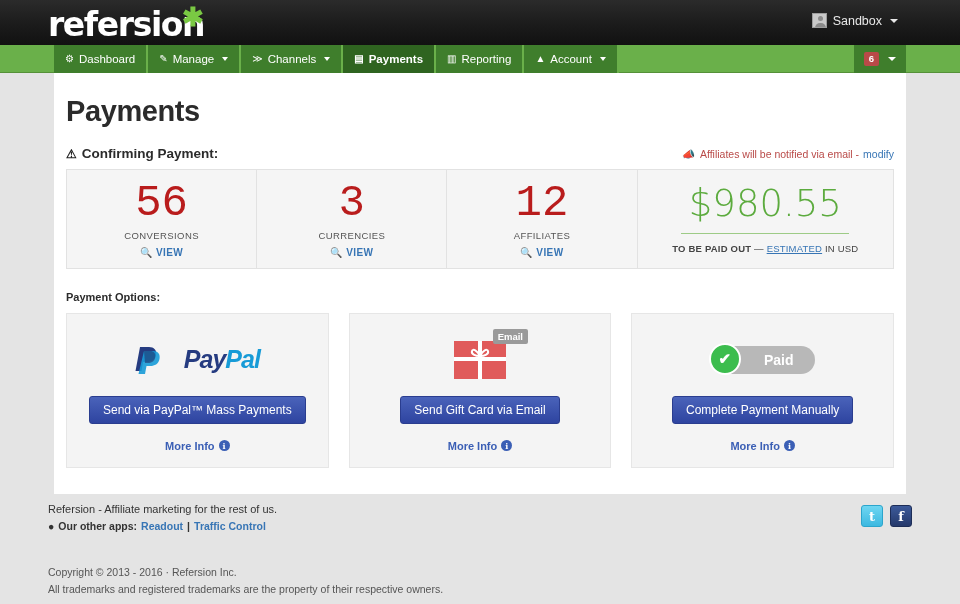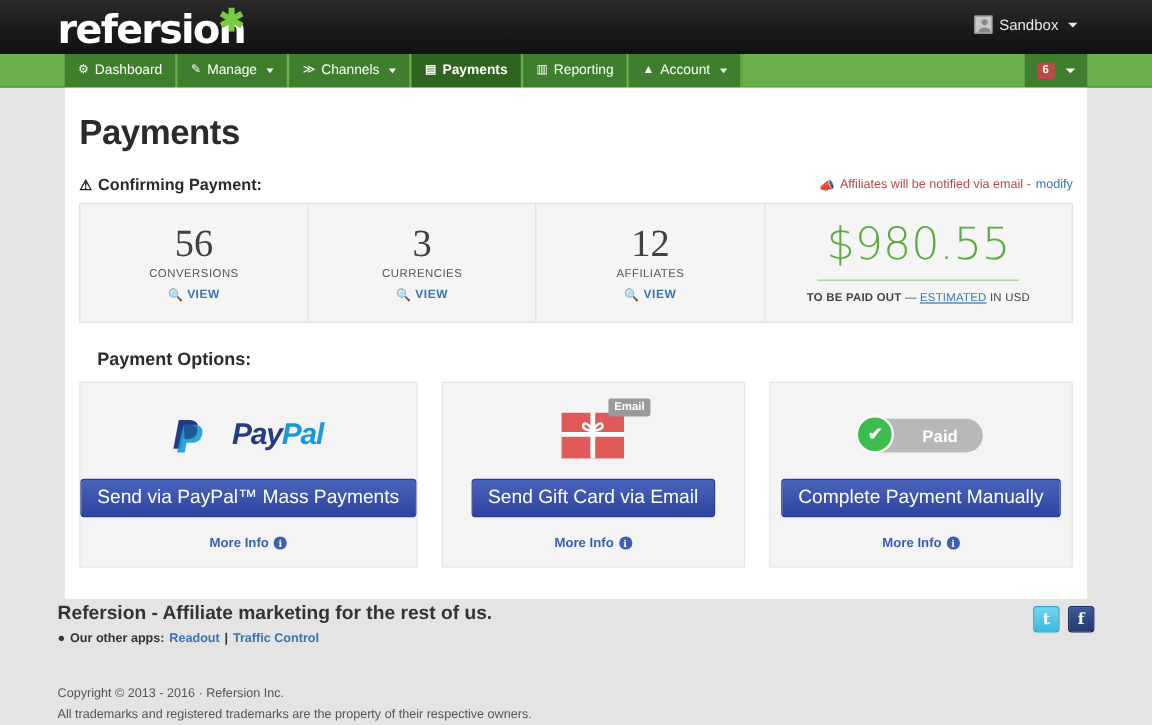--- a/index.html
+++ b/index.html
@@ -114,22 +114,22 @@
     display: flex; background: #f5f5f5; border: 1px solid #e2e2e2;
     height: 100px;
   }
   .stat {
     flex: 1; display: flex; flex-direction: column;
     align-items: center; justify-content: center;
     border-right: 1px solid #e2e2e2; gap: 1px;
   }
   .stat:last-child { border-right: none; flex: 1.35; }
   .stat-num {
-    font-size: 32px; color: #404040; font-weight: 200;
-    font-family: Liberation Serif, serif; line-height: 1.05;
+    font-size: 44px; color: #b91c1c; font-weight: 200;
+    font-family: Liberation Mono, monospace; line-height: 1.05;
   }
   .stat-label {
     font-size: 9.5px; color: #555; letter-spacing: .4px; margin-top: 2px;
   }
   .stat-view {
     font-size: 10px; color: #3775b5; font-weight: bold;
     letter-spacing: .4px; margin-top: 5px; cursor: pointer;
     display: flex; align-items: center; gap: 3px;
   }
   .mag { font-size: 10px; }
@@ -139,38 +139,38 @@
     font-size: 37px; color: #5cab3e; font-weight: 300;
     font-family: "DejaVu Sans", sans-serif; line-height: 1.1;
   }
   .payout-rule { width: 168px; height: 1px; background: #9dcb86; margin: 7px 0 8px; }
   .payout-sub { font-size: 9.5px; color: #444; letter-spacing: .2px; }
   .payout-sub b { font-weight: bold; }
   .payout-sub a { color: #3775b5; }
 
   
   .opts-title {
-    font-size: 15px; font-weight: bold; color: #2b2b2b;
-    margin: 22px 12px 10px 27px;
+    font-size: 11px; font-weight: bold; color: #2b2b2b;
+    margin: 22px 12px 10px 12px;
   }
   .opts {
     display: flex; gap: 20px; margin: 0 12px; padding-bottom: 26px;
   }
   .opt-card {
     flex: 1; background: #f4f4f4; border: 1px solid #e6e6e6;
     height: 155px; display: flex; flex-direction: column;
     align-items: center; justify-content: center; gap: 0;
   }
   .opt-visual {
     height: 60px; display: flex; align-items: center; justify-content: center;
   }
   .btn-blue {
     background: linear-gradient(180deg,#4a63ba 0%, #2e44a0 100%);
     border: 1px solid #2a3d8f; color: #fff;
-    font-size: 16px; padding: 6px 13px; border-radius: 3px;
+    font-size: 12px; padding: 6px 13px; border-radius: 3px;
     cursor: pointer; white-space: nowrap; margin-top: 6px;
   }
   .more-info {
     font-size: 11px; color: #3b5fb5; font-weight: bold;
     margin-top: 16px; cursor: pointer;
     display: flex; align-items: center; gap: 4px;
   }
   .info-dot {
     width: 11px; height: 11px; border-radius: 50%;
     background: #3b5fb5; color: #fff; font-size: 8px; font-weight: bold;
@@ -220,21 +220,21 @@
     border: 2px solid #fff; box-sizing: content-box;
     margin-left: -2px; margin-top: -2px;
   }
   .paid-text {
     color: #fff; font-size: 14px; font-weight: bold;
     flex: 1; text-align: center; padding-left: 4px; margin-left: 16px;
   }
 
   
   .footer { position: absolute; left: 48px; top: 430px; width: 864px; }
-  .f-row1 { font-size: 16px; font-weight: bold; color: #333; }
+  .f-row1 { font-size: 11px; font-weight: normal; color: #333; }
   .f-row2 {
     font-size: 10.5px; font-weight: bold; color: #333; margin-top: 5px;
     display: flex; align-items: center; gap: 4px;
   }
   .f-row2 a { color: #3775b5; text-decoration: none; font-weight: bold; }
   .f-copy { font-size: 10.5px; color: #555; margin-top: 32px; line-height: 1.65; }
   .socials { position: absolute; right: 0; top: 2px; display: flex; gap: 7px; }
   .soc {
     width: 22px; height: 22px; border-radius: 3px;
     display: flex; align-items: center; justify-content: center;

